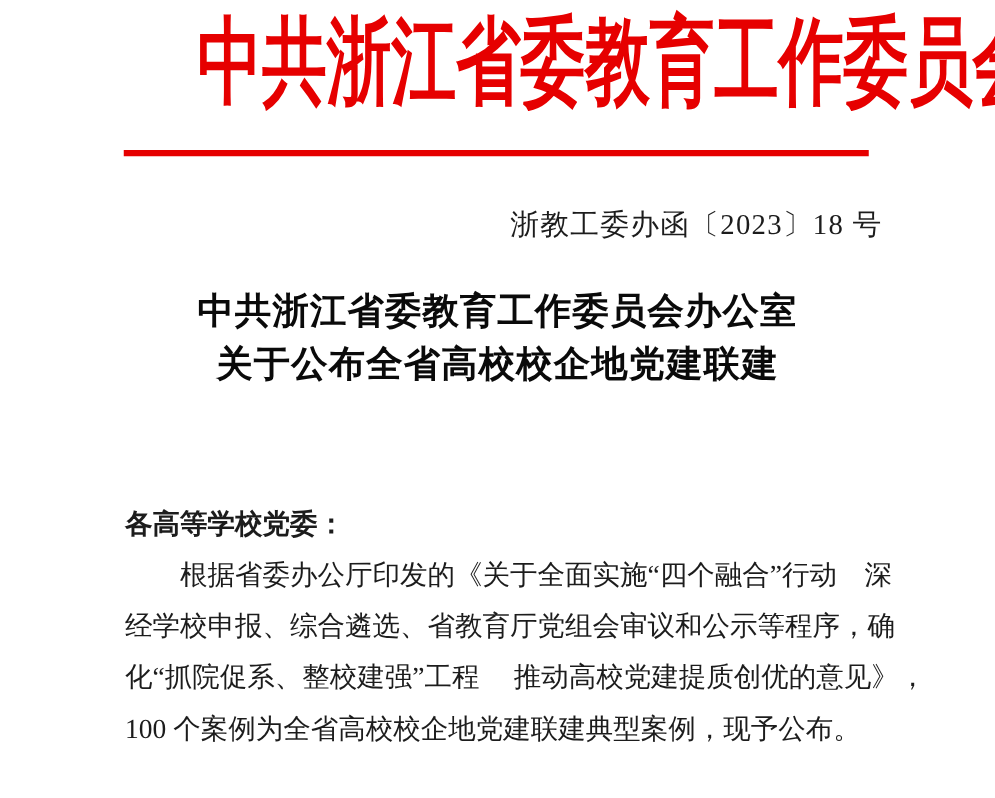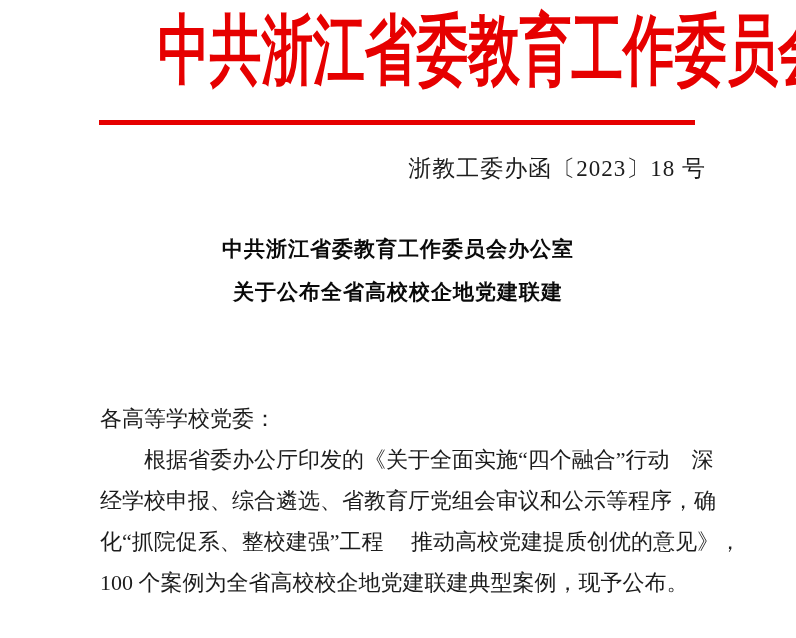--- a/index.html
+++ b/index.html
@@ -40,57 +40,58 @@
     position: absolute;
     top: 120px;
     left: 99px;
     width: 596px;
     height: 5px;
     background: #e60000;
   }
   
   .doc-number {
     position: absolute;
-    top: 153px;
+    top: 164px;
     left: 100px;
     right: 90px;
     text-align: right;
     font-size: 23px;
     letter-spacing: 1px;
     color: #1c1c1c;
     white-space: nowrap;
   }
   
   .notice-title {
     position: absolute;
     top: 228px;
     left: 0;
     right: 0;
     text-align: center;
-    font-size: 21px;
+    font-size: 29px;
     font-weight: bold;
     line-height: 43px;
     color: #0a0a0a;
     letter-spacing: 1px;
   }
   .notice-title .title-line {
     white-space: nowrap;
   }
   
   .body-text {
     position: absolute;
     top: 398px;
     left: 100px;
     right: 90px;
     font-size: 22px;
     line-height: 41px;
     color: #1c1c1c;
   }
   .salutation {
     white-space: nowrap;
+    font-weight: bold;
   }
   .body-line {
     white-space: nowrap;
   }
   .body-line.indent {
     text-indent: 44px;
   }
 </style>
 </head>
 <body>

